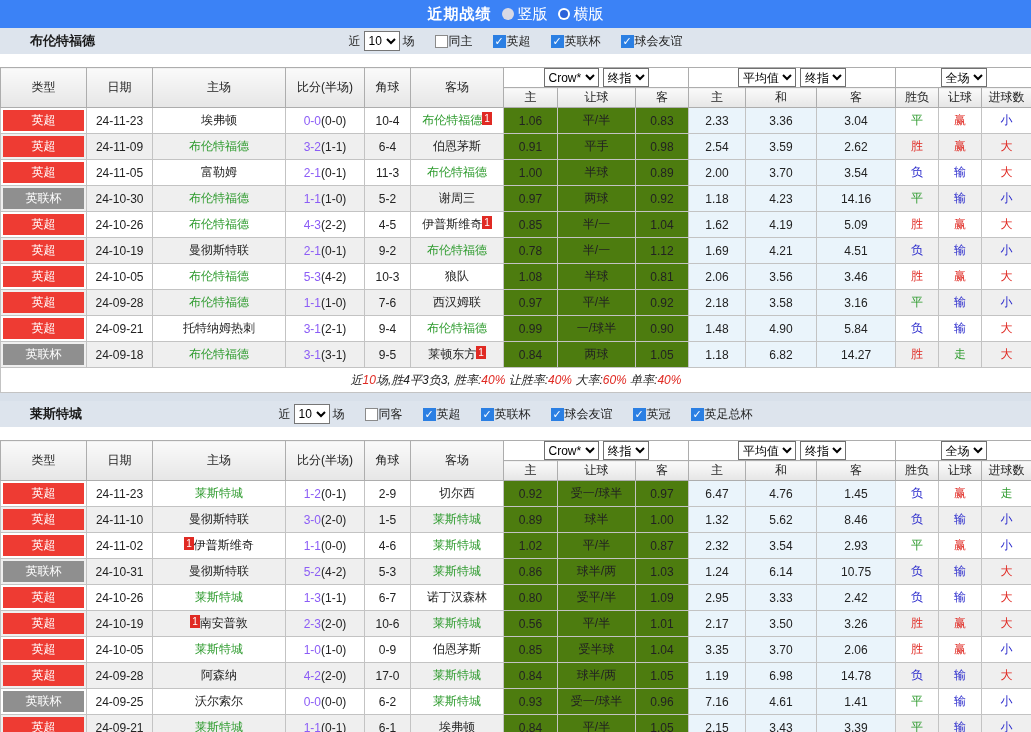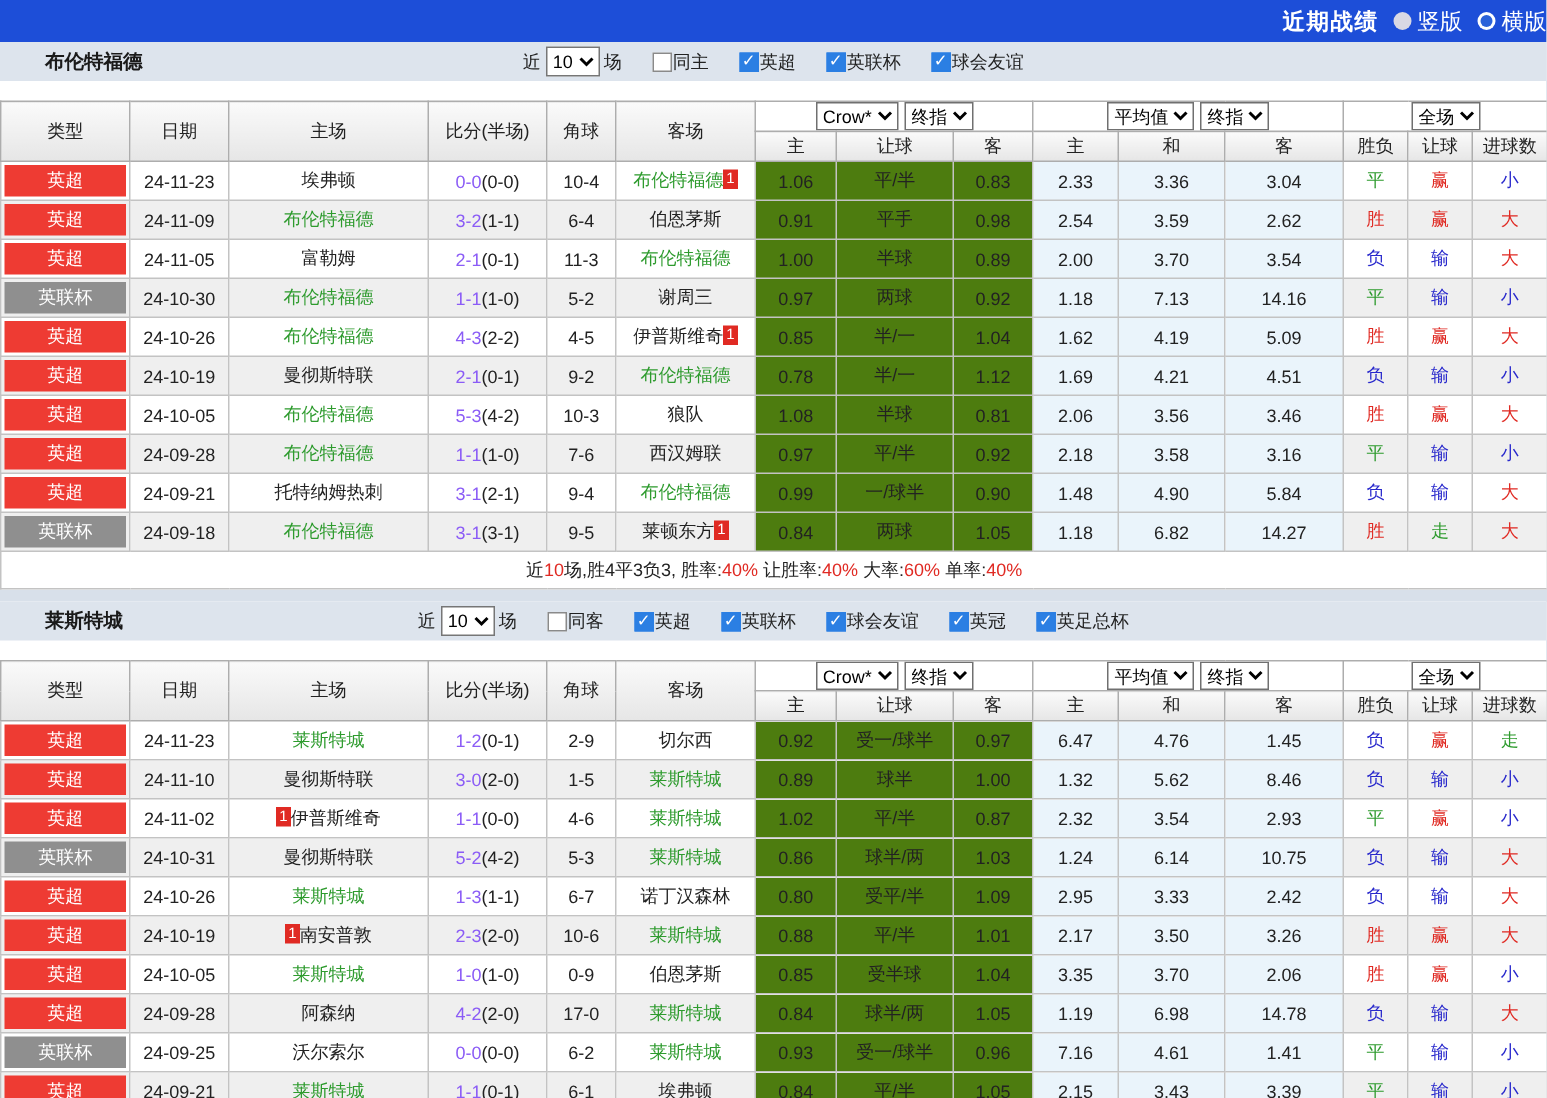--- a/index.html
+++ b/index.html
@@ -6,25 +6,25 @@
   body{
     width:1031px;
     background:#d8e0ea;
     font-family:"Liberation Sans","DejaVu Sans",sans-serif;
     font-size:12px;
     color:#222;
   }
   
   .topbar{
     height:28px;
-    background:#1d4ed8;
+    background:#3b82f6;
     color:#fff;
     display:flex;
     align-items:center;
-    justify-content:flex-end;
+    justify-content:center;
     gap:10px;
   }
   .topbar .title{font-size:15px;font-weight:bold;letter-spacing:1px;}
   .topbar label{display:inline-flex;align-items:center;gap:4px;font-size:15px;cursor:pointer;}
   .radio{width:12px;height:12px;border-radius:50%;background:#d9d9e4;display:inline-block;position:relative;}
   .radio.selected{background:#fff;}
   .radio.selected::after{content:"";position:absolute;left:2px;top:2px;right:2px;bottom:2px;border-radius:50%;background:#2b62d9;}
   
   .section{background:#fff;}
   .section + .section{margin-top:8px;}
@@ -61,21 +61,21 @@
   td.cell-odds, tr.alt td.cell-odds{background:#4d7c0f;}
   td.cell-avg,  tr.alt td.cell-avg {background:#eaf4fb;}
   .lg{color:#fff;font-size:12px;height:21px;line-height:21px;margin:1px 2px;}
   .lg.epl{background:#ee3b33;}
   .lg.cup{background:#8f8f8f;}
   .txt-red{color:#e02a23;}
   .txt-green{color:#2e9b2e;}
   .txt-blue{color:#2929cc;}
   .sc{color:#8b5cf6;}
   .b1{display:inline-block;background:#e02a23;color:#fff;font-size:10px;line-height:13px;padding:0 2px;vertical-align:2px;}
-  tfoot td{height:24px;background:#fff;font-size:12px;border-color:#c3c3c3;}
+  tfoot td{height:24px;background:#fff;font-size:12px;border-color:#c3c3c3;font-style:italic;}
   tfoot .red{color:#e02a23;}
 </style>
 </head>
 <body>
 
 <div class="topbar">
   <span class="title">近期战绩</span>
   <label>
     <span class="radio"></span>
     <span>竖版</span>
@@ -223,21 +223,21 @@
           </td>
           <td>24-10-30</td>
           <td><span class="txt-green">布伦特福德</span></td>
           <td><span class="sc">1-1</span><span>(1-0)</span></td>
           <td>5-2</td>
           <td><span>谢周三</span></td>
           <td class="cell-odds">0.97</td>
           <td class="cell-odds">两球</td>
           <td class="cell-odds">0.92</td>
           <td class="cell-avg">1.18</td>
-          <td class="cell-avg">7.13</td>
+          <td class="cell-avg">4.23</td>
           <td class="cell-avg">14.16</td>
           <td class="txt-green">平</td>
           <td class="txt-blue">输</td>
           <td class="txt-blue">小</td>
         </tr>
         <tr>
           <td>
             <div class="lg epl">英超</div>
           </td>
           <td>24-10-26</td>
@@ -538,21 +538,21 @@
         </tr>
         <tr class="alt">
           <td>
             <div class="lg epl">英超</div>
           </td>
           <td>24-10-19</td>
           <td><span class="b1">1</span><span>南安普敦</span></td>
           <td><span class="sc">2-3</span><span>(2-0)</span></td>
           <td>10-6</td>
           <td><span class="txt-green">莱斯特城</span></td>
-          <td class="cell-odds">0.88</td>
+          <td class="cell-odds">0.56</td>
           <td class="cell-odds">平/半</td>
           <td class="cell-odds">1.01</td>
           <td class="cell-avg">2.17</td>
           <td class="cell-avg">3.50</td>
           <td class="cell-avg">3.26</td>
           <td class="txt-red">胜</td>
           <td class="txt-red">赢</td>
           <td class="txt-red">大</td>
         </tr>
         <tr>

